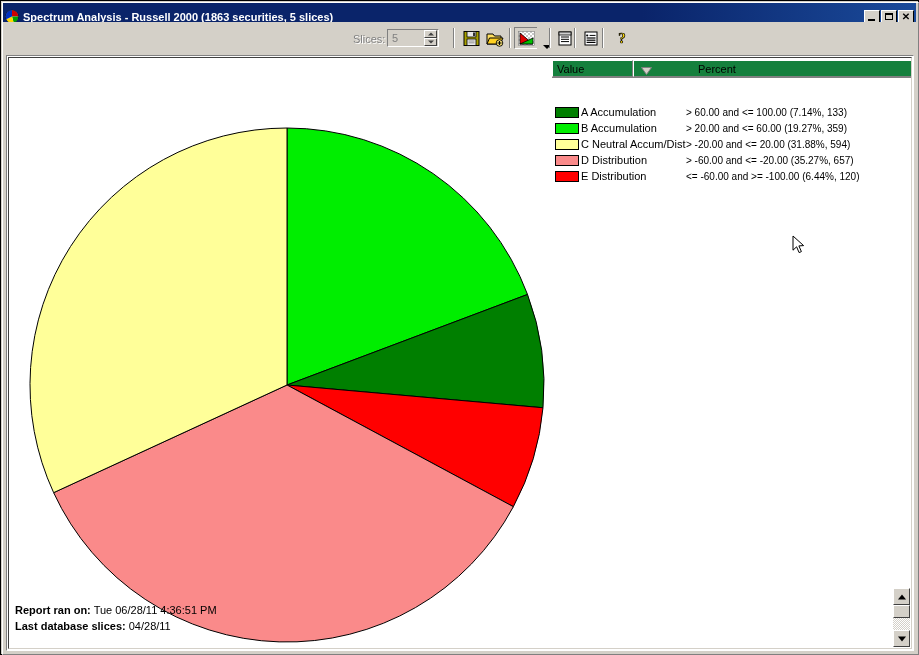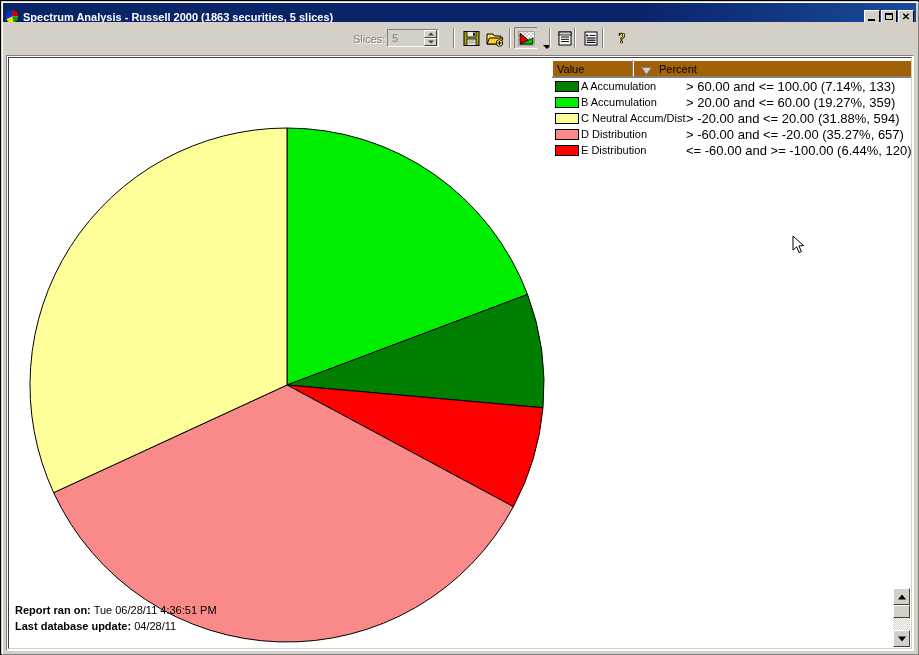--- a/index.html
+++ b/index.html
@@ -196,50 +196,50 @@
     left: 543px; top: 2px;
     width: 362px; height: 100px;
     background: #ffffff;
     box-sizing: border-box;
   }
   #legend-header {
     display: flex; height: 17px;
     border-bottom: 1px solid #808080;
   }
   .lh-cell {
-    background: #a16207;
+    background: #15803d;
     border-top: 1px solid #ffffff;
     border-left: 1px solid #ffffff;
     border-right: 1px solid #808080;
     border-bottom: 1px solid #808080;
     box-sizing: border-box;
     display: flex; align-items: center;
     padding-left: 4px;
     font-size: 11px; color: #000;
   }
   #lh-value { width: 81px; }
-  #lh-percent { flex: 1 1 auto; }
+  #lh-percent { flex: 1 1 auto; gap: 39px; }
   .sort-tri-out {
     width: 11px; height: 8px; margin-right: 7px; margin-left: 3px; position: relative;
   }
-  .legend-rows { padding-top: 0; }
+  .legend-rows { padding-top: 9px; margin-top: 17px; }
   .legend-row {
     display: flex; align-items: center;
     height: 16px;
     padding-left: 3px;
   }
   .swatch {
     width: 24px; height: 11px;
     border: 1px solid #000;
     box-sizing: border-box;
     flex: 0 0 auto;
     margin-right: 2px;
   }
   .lg-name { width: 105px; font-size: 11px; color:#000; white-space:nowrap;}
-  .lg-desc { font-size: 13px; color:#000; white-space:nowrap;}
+  .lg-desc { font-size: 10px; color:#000; white-space:nowrap;}
 
   
   #footer-text {
     position: absolute;
     left: 6px; top: 544px;
     font-size: 11px; color: #000;
     line-height: 16px;
   }
   #footer-text b { font-weight: bold; }
 
@@ -474,21 +474,21 @@
             </div>
           </div>
       </div>
 
       <div id="footer-text">
         <div>
           <b>Report ran on:</b>
           <span>Tue 06/28/11 4:36:51 PM</span>
         </div>
         <div>
-          <b>Last database update:</b>
+          <b>Last database slices:</b>
           <span>04/28/11</span>
         </div>
       </div>
 
       <div id="vscroll">
         <div class="sb-btn">
             <span class="sb-up-g"></span>
           </div>
         <div class="sb-thumb"></div>
         <div class="sb-track"></div>

